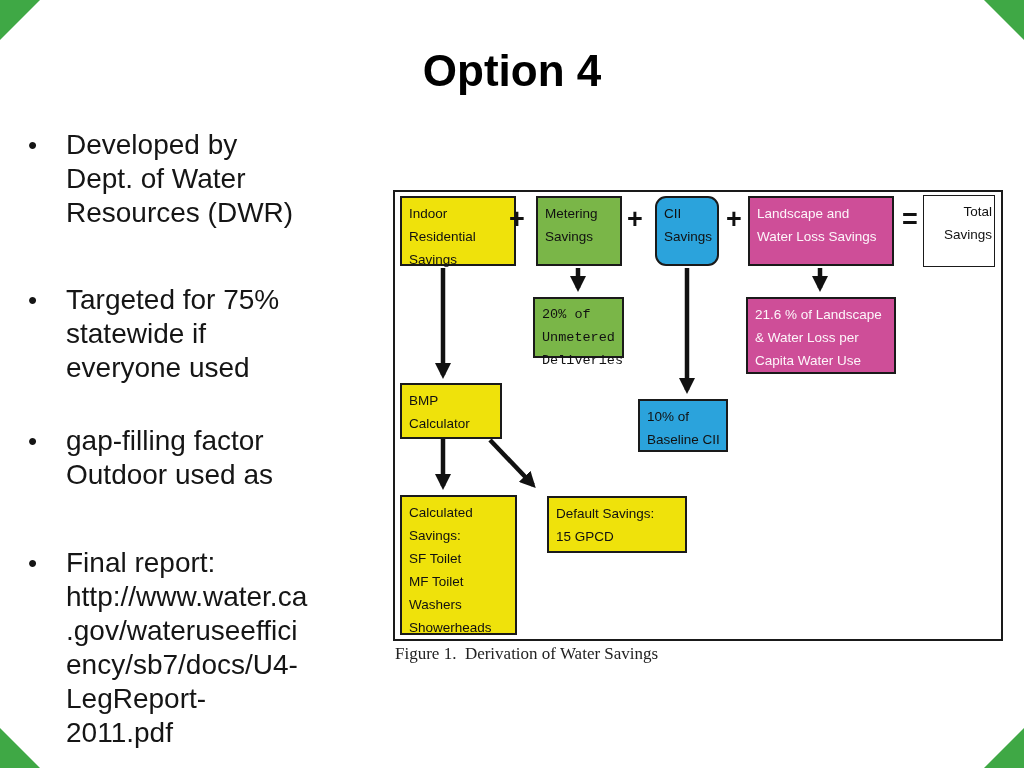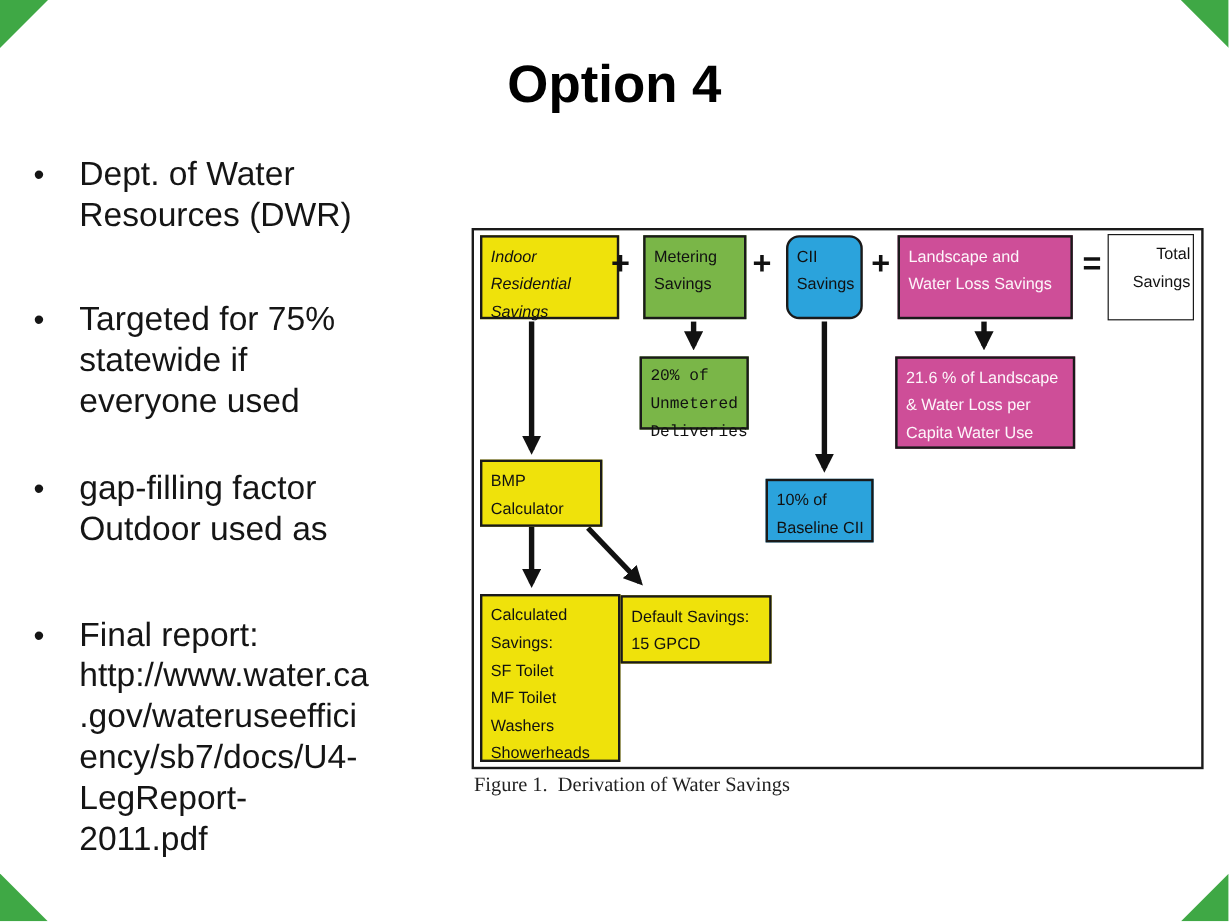--- a/index.html
+++ b/index.html
@@ -62,20 +62,21 @@
   <div class="corner tr"></div>
   <div class="corner bl"></div>
   <div class="corner br"></div>
 
   <div class="title">Option 4</div>
 
   <div class="bullets">
     <div class="bullet b1">
       <span class="marker">•</span>
       <div class="lines">
+        <div>Developed by</div>
         <div>Dept. of Water</div>
         <div>Resources (DWR)</div>
       </div>
     </div>
     <div class="bullet b2">
       <span class="marker">•</span>
       <div class="lines">
         <div>Targeted for 75%</div>
         <div>statewide if</div>
         <div>everyone used</div>
@@ -110,21 +111,21 @@
         </marker>
       </defs>
       <line x1="48" y1="76" x2="48" y2="183" stroke="#111" stroke-width="4.5" marker-end="url(#ah)"></line>
       <line x1="183" y1="76" x2="183" y2="96" stroke="#111" stroke-width="4.5" marker-end="url(#ah)"></line>
       <line x1="292" y1="76" x2="292" y2="198" stroke="#111" stroke-width="4.5" marker-end="url(#ah)"></line>
       <line x1="425" y1="76" x2="425" y2="96" stroke="#111" stroke-width="4.5" marker-end="url(#ah)"></line>
       <line x1="48" y1="247" x2="48" y2="294" stroke="#111" stroke-width="4.5" marker-end="url(#ah)"></line>
       <line x1="95" y1="248" x2="138" y2="293" stroke="#111" stroke-width="4.5" marker-end="url(#ah)"></line>
     </svg>
 
-    <div class="fbox yellow" style="left:5px;top:4px;width:116px;height:70px;font-style:italic;">
+    <div class="fbox yellow" style="left:5px;top:4px;width:116px;height:70px;">
       <div>Indoor</div>
       <div>Residential</div>
       <div>Savings</div>
     </div>
 
     <div class="op" style="left:108px;top:12px;">+</div>
 
     <div class="fbox green" style="left:141px;top:4px;width:86px;height:70px;">
       <div>Metering</div>
       <div>Savings</div>
@@ -175,21 +176,21 @@
 
     <div class="fbox yellow" style="left:5px;top:303px;width:117px;height:140px;">
       <div>Calculated</div>
       <div>Savings:</div>
       <div>SF Toilet</div>
       <div>MF Toilet</div>
       <div>Washers</div>
       <div>Showerheads</div>
     </div>
 
-    <div class="fbox yellow" style="left:122px;top:304px;width:126px;height:57px;">
+    <div class="fbox yellow" style="left:152px;top:304px;width:140px;height:57px;">
       <div>Default Savings:</div>
       <div>15 GPCD</div>
     </div>
 
   </div>
 
   <div class="caption">Figure 1.  Derivation of Water Savings</div>
 
 </div>
 

